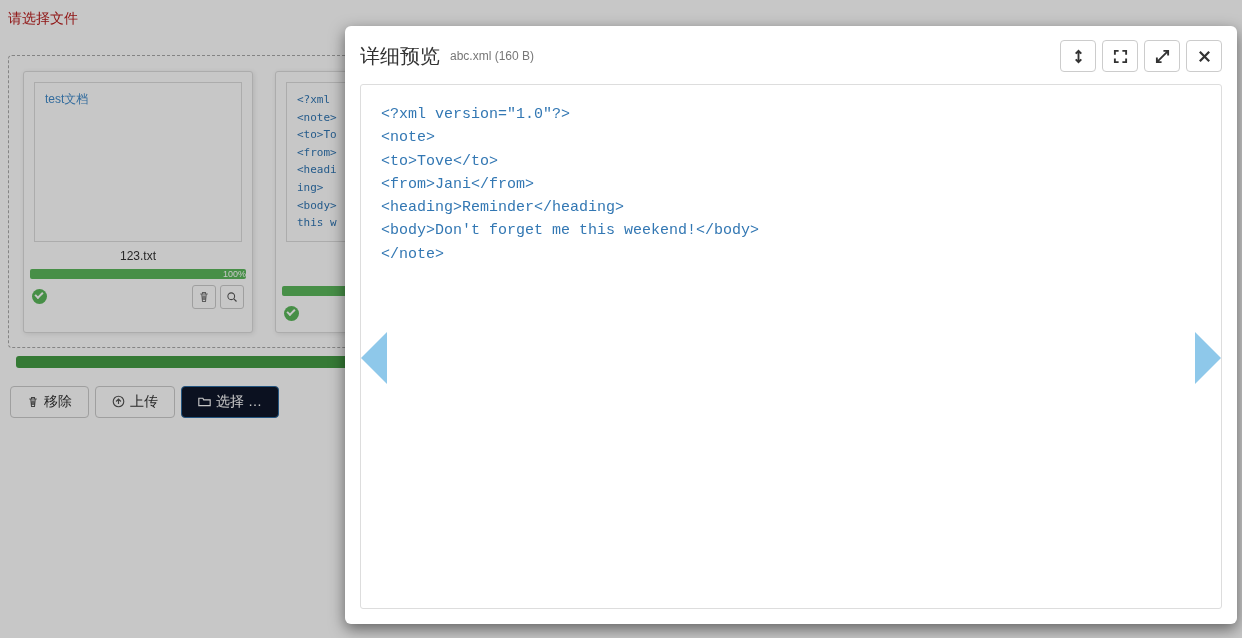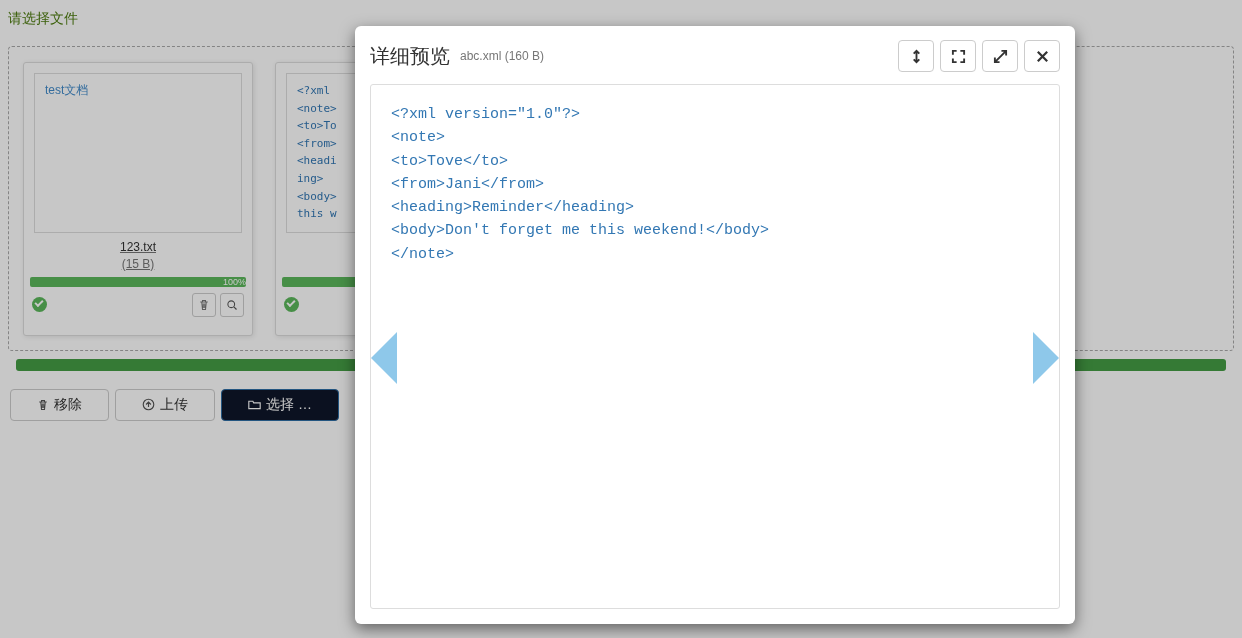--- a/index.html
+++ b/index.html
@@ -13,48 +13,48 @@
     overflow: hidden;
     position: relative;
   }
 
   
   .bg-page {
     position: absolute;
     inset: 0;
     padding: 10px 8px;
   }
-  .page-title { font-size: 14px; color: #4d7c0f; margin-bottom: 18px; }
+  .page-title { font-size: 14px; color: #b91c1c; margin-bottom: 27px; }
   .dropzone {
     border: 1px dashed #aaa;
     border-radius: 4px;
     padding: 15px 14px 14px;
     display: flex;
     gap: 22px;
   }
   .thumb {
     width: 230px;
     border: 1px solid #ddd;
     border-radius: 3px;
     background: #fff;
     box-shadow: 1px 1px 5px rgba(0,0,0,.1);
     position: relative;
-    padding-bottom: 18px;
+    padding-bottom: 6px;
   }
   .thumb-content {
     margin: 10px 10px 6px;
     height: 160px;
     border: 1px solid #ddd;
     background: #fff;
     padding: 8px 10px;
     overflow: hidden;
   }
   .preview-text { color: #428bca; font-size: 12px; }
   .preview-xml  { color: #3176b3; font-family: Menlo, Consolas, monospace; font-size: 11px; line-height: 1.6; white-space: pre-wrap; word-break: break-all; }
-  .caption { text-align: center; font-size: 12px; color: #777; line-height: 1.4; text-decoration: underline; }
+  .caption { text-align: center; font-size: 12px; color: #777; line-height: 1.4; }
   .caption .fname { color: #333; }
   .progress {
     height: 10px;
     background: #5cb85c;
     margin: 4px 6px 0;
     border-radius: 2px;
     position: relative;
     text-align: right;
     color: #fff;
     font-size: 9px;
@@ -93,42 +93,42 @@
     margin-top: 18px;
     display:flex;
     gap:6px;
     align-items:center;
     padding-left: 2px;
   }
   .btn {
     border:1px solid #ccc;
     background:#fff;
     color:#333;
-    padding:6px 26px;
+    padding:6px 16px;
     border-radius:4px;
     font-size:14px;
     display:flex;
     align-items:center;
     gap:5px;
     cursor:pointer;
   }
   .btn-primary { background:#0f172a; color:#fff; border-color:#2e6da4; }
 
   
   .mask {
     position:absolute; inset:0;
     background: rgba(0,0,0,0.22);
   }
 
   
   .modal {
     position: absolute;
-    left: 355px;
+    left: 345px;
     top: 26px;
-    width: 720px;
+    width: 892px;
     height: 598px;
     background: #fff;
     border-radius: 6px;
     box-shadow: 0 5px 15px rgba(0,0,0,.5);
     display: flex;
     flex-direction: column;
   }
   .modal-head {
     padding: 14px 15px 12px;
     display:flex; align-items:center; gap:10px;
@@ -184,21 +184,20 @@
   <div class="page-title">请选择文件</div>
 
   <div class="dropzone">
 
     <div class="thumb">
       <div class="thumb-content">
         <div class="preview-text">test文档</div>
       </div>
       <div class="caption">
         <div class="fname">123.txt</div>
-        <div>(15 B)</div>
       </div>
       <div class="progress">
         <span>100%</span>
       </div>
       <div class="thumb-footer">
         <div class="status-ok"></div>
         <div class="mini-btns">
           <div class="mini-btn">
             <svg viewBox="0 0 16 16" width="12" height="12">
                 <path fill="none" stroke="#777" stroke-width="1.4" d="M3 4h10M6 4V2h4v2M5 4l1 10h4l1-10M7 6v6M9 6v6"></path>

